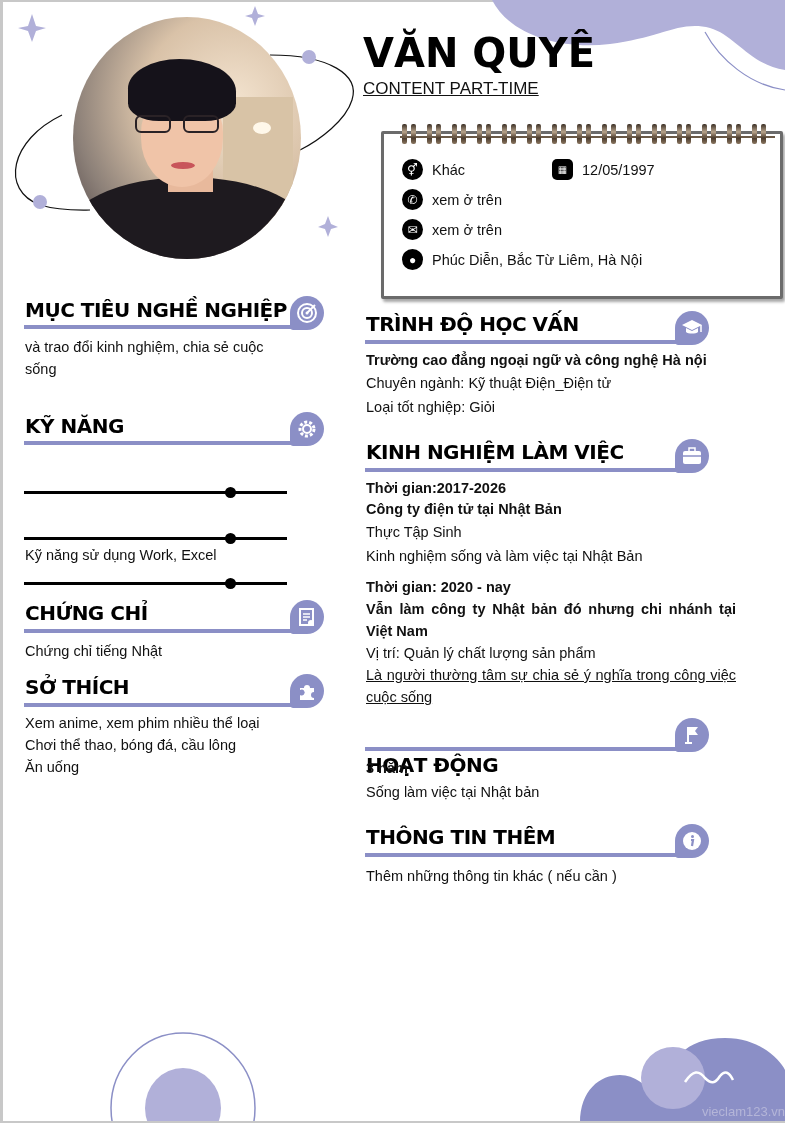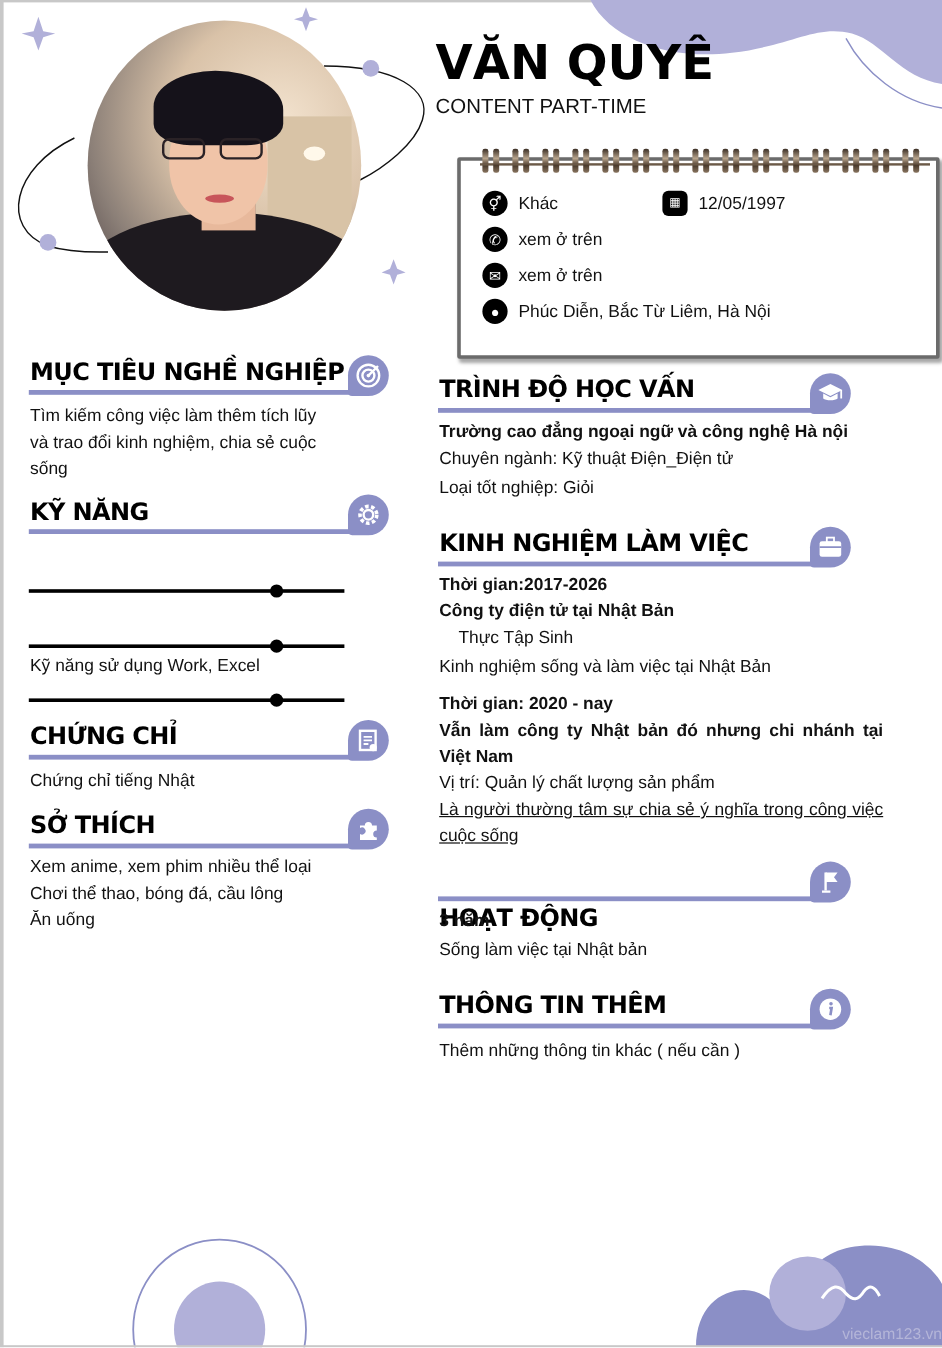--- a/index.html
+++ b/index.html
@@ -17,21 +17,21 @@
     .photo-wrap .light { position: absolute; left: 180px; top: 105px; width: 18px; height: 12px; border-radius: 50%; background: #fff8ea; }
     .photo-wrap .body { position: absolute; left: -10px; top: 160px; width: 250px; height: 120px; border-radius: 50% 50% 0 0; background: #1e1a1f; }
     .photo-wrap .neck { position: absolute; left: 95px; top: 135px; width: 45px; height: 40px; background: #e8b99c; }
     .photo-wrap .face { position: absolute; left: 68px; top: 72px; width: 82px; height: 98px; border-radius: 45% 45% 50% 50%; background: #f0c4a8; }
     .photo-wrap .hair { position: absolute; left: 55px; top: 42px; width: 108px; height: 62px; border-radius: 50% 55% 30% 30%; background: #15121a; }
     .photo-wrap .glasses { position: absolute; left: 62px; top: 98px; width: 92px; height: 18px; }
     .photo-wrap .glasses span { position: absolute; top: 0; width: 36px; height: 18px; border: 2px solid #2a2226; border-radius: 6px; }
     .photo-wrap .lips { position: absolute; left: 98px; top: 145px; width: 24px; height: 7px; border-radius: 50%; background: #c8555a; }
 
     .name { position: absolute; left: 363px; top: 30px; font-size: 40px; font-weight: bold; letter-spacing: 0px; color: #000; font-family: "DejaVu Sans", sans-serif; }
-    .job { position: absolute; left: 363px; top: 79px; font-size: 17px; color: #111; }
+    .job { position: absolute; left: 363px; top: 79px; font-size: 17px; color: #111; text-decoration: underline; }
 
     .notebook { position: absolute; left: 381px; top: 131px; width: 402px; height: 168px; background: #fff; border: 3px solid #6b6b6b;
       box-shadow: 2px 3px 3px rgba(0,0,0,0.35); border-radius: 2px; }
     .rings { position: absolute; left: 400px; top: 124px; width: 380px; height: 22px; display: flex; gap: 0; }
     .ring { width: 25px; height: 22px; position: relative; }
     .ring::before, .ring::after { content: ""; position: absolute; top: 0; width: 5px; height: 20px; border-radius: 2px;
       background: linear-gradient(180deg, #3a2e24, #b8a48c 40%, #4a3a2c 70%, #8a7660); }
     .ring::before { left: 2px; } .ring::after { left: 11px; }
     .ring i { position: absolute; left: 0; top: 12px; width: 25px; height: 2px; background: #6b5a48; }
 
@@ -164,21 +164,20 @@
   <div class="section-line" style="left:24px;top:325px;width:280px;"></div>
   <div class="section-icon" style="left:290px;top:296px;">
     <svg width="22" height="22" viewBox="0 0 22 22">
         <circle cx="11" cy="11" r="9" fill="none" stroke="#fff" stroke-width="2"></circle>
         <circle cx="11" cy="11" r="5" fill="none" stroke="#fff" stroke-width="2"></circle>
         <circle cx="11" cy="11" r="1.5" fill="#fff"></circle>
         <path d="M11 11 L19 3" stroke="#fff" stroke-width="2"></path>
       </svg>
   </div>
   <div class="txt" style="left:25px;top:336px;width:260px;">
-    <div>Tìm kiếm công việc làm thêm tích lũy</div>
     <div>và trao đổi kinh nghiệm, chia sẻ cuộc</div>
     <div>sống</div>
   </div>
 
   <div class="section-title" style="left:25px;top:414px;">KỸ NĂNG</div>
   <div class="section-line" style="left:24px;top:441px;width:280px;"></div>
   <div class="section-icon" style="left:290px;top:412px;">
     <svg width="22" height="22" viewBox="0 0 22 22">
         <circle cx="11" cy="11" r="7" fill="none" stroke="#fff" stroke-width="3" stroke-dasharray="3 2"></circle>
         <circle cx="11" cy="11" r="4" fill="none" stroke="#fff" stroke-width="2"></circle>
@@ -237,21 +236,21 @@
   <div class="section-icon" style="left:675px;top:439px;">
     <svg width="22" height="20" viewBox="0 0 22 20">
         <rect x="2" y="5" width="18" height="13" rx="2" fill="#fff"></rect>
         <rect x="8" y="2" width="6" height="4" fill="none" stroke="#fff" stroke-width="1.5"></rect>
         <path d="M2 10 H20" stroke="#8b8fc6" stroke-width="1.5"></path>
       </svg>
   </div>
 
   <div class="txt bold" style="left:366px;top:477px;">Thời gian:2017-2026</div>
   <div class="txt bold" style="left:366px;top:498px;">Công ty điện tử tại Nhật Bản</div>
-  <div class="txt" style="left:366px;top:521px;margin-left:16px;">Thực Tập Sinh</div>
+  <div class="txt" style="left:366px;top:521px;">Thực Tập Sinh</div>
   <div class="txt" style="left:366px;top:545px;">Kinh nghiệm sống và làm việc tại Nhật Bản</div>
 
   <div class="txt bold" style="left:366px;top:576px;">Thời gian: 2020 - nay</div>
   <div class="txt bold justify" style="left:366px;top:598px;width:370px;">Vẫn làm công ty Nhật bản đó nhưng chi nhánh tại Việt Nam</div>
   <div class="txt" style="left:366px;top:642px;">Vị trí: Quản lý chất lượng sản phẩm</div>
   <div class="txt justify" style="left:366px;top:664px;width:370px;text-decoration:underline;">Là người thường tâm sự chia sẻ ý nghĩa trong công việc cuộc sống</div>
 
   <div class="section-title" style="left:366px;top:720px;margin-top:33px;">HOẠT ĐỘNG</div>
   <div class="section-line" style="left:365px;top:747px;width:330px;"></div>
   <div class="section-icon" style="left:675px;top:718px;">

